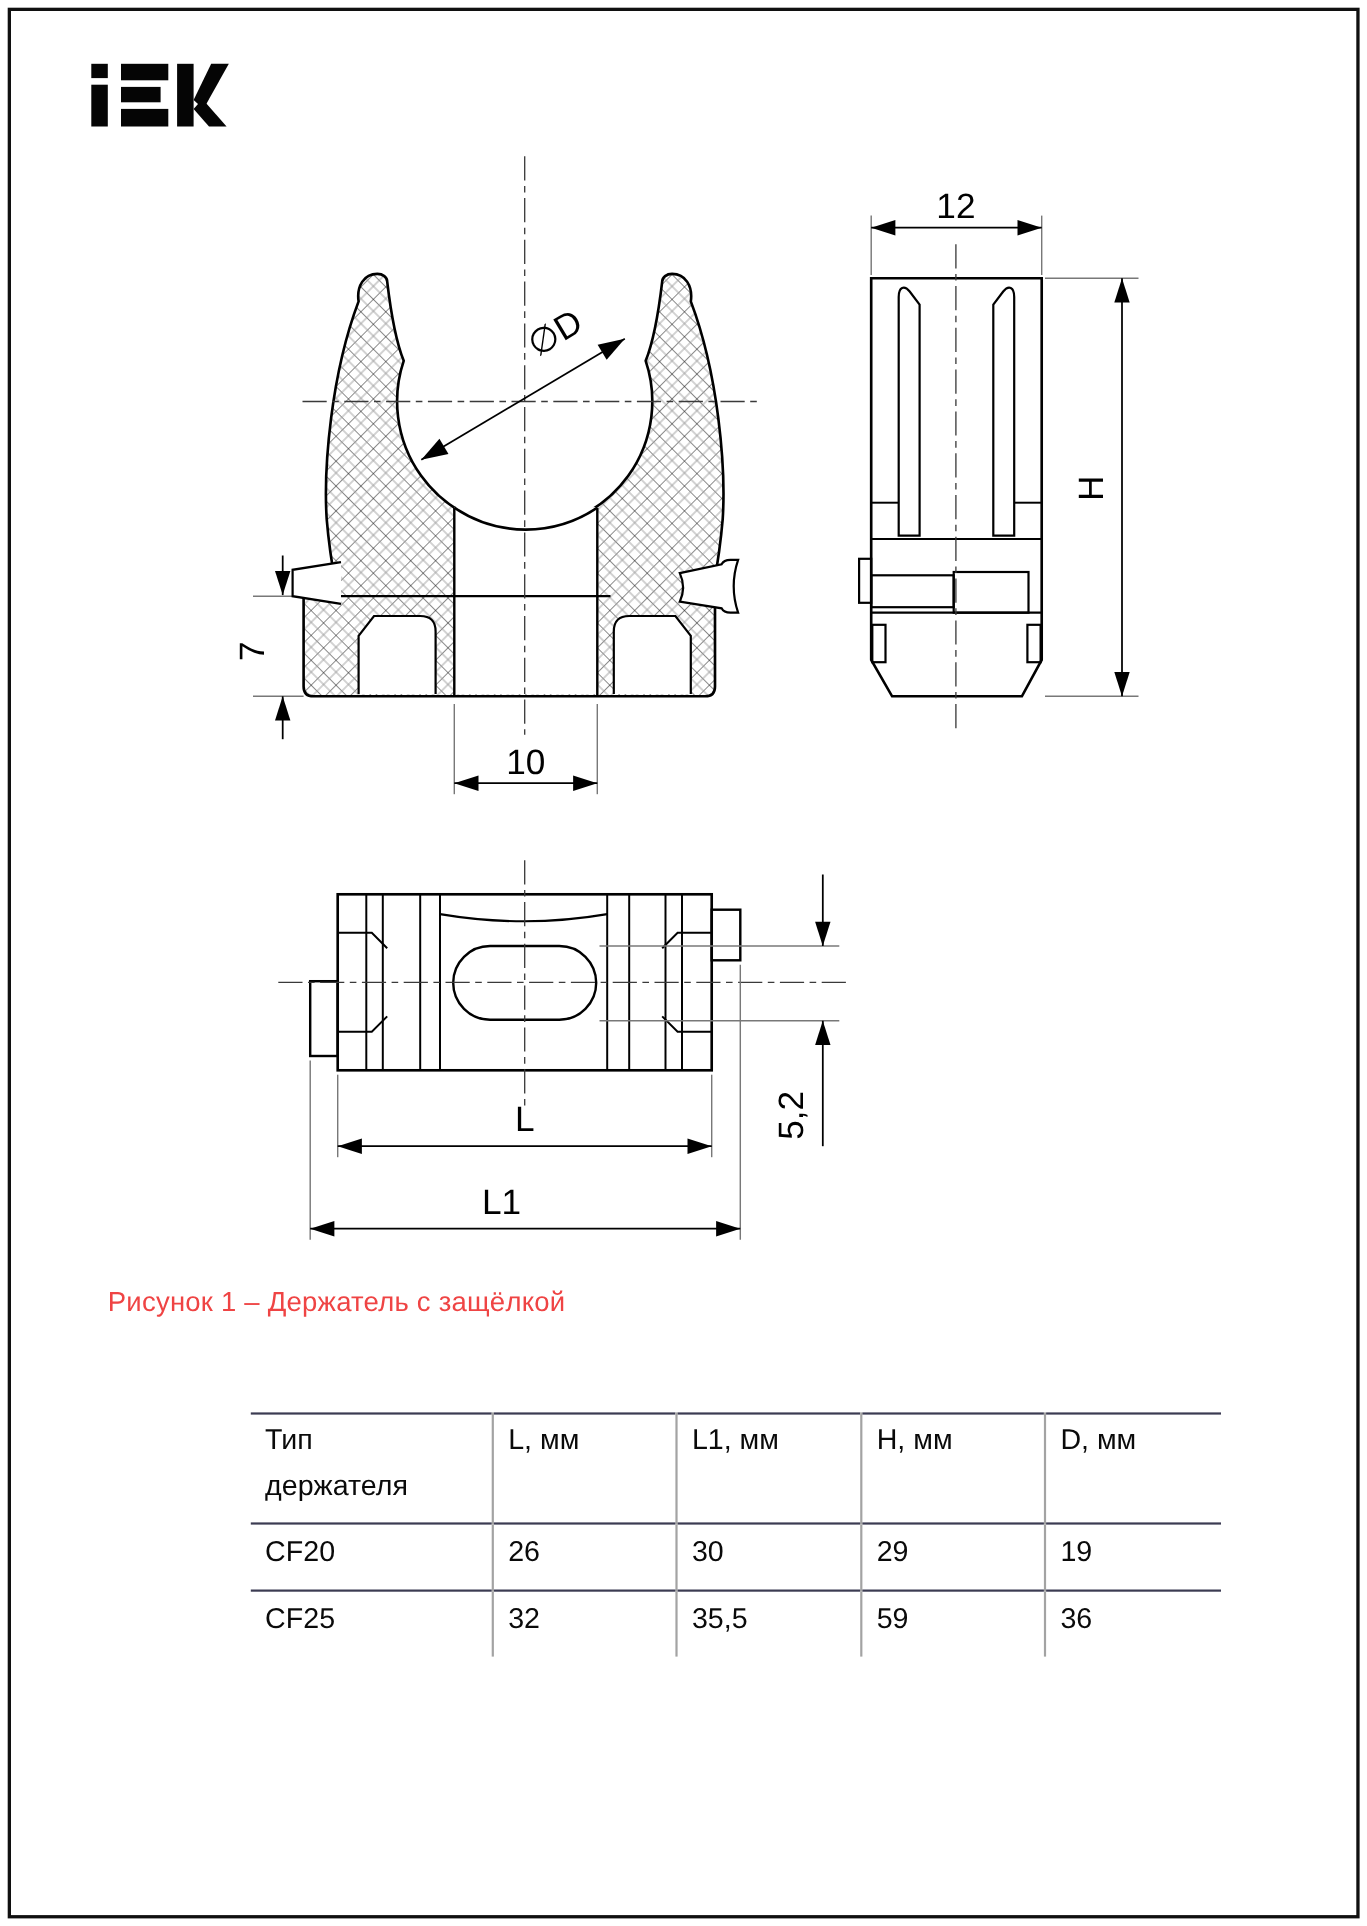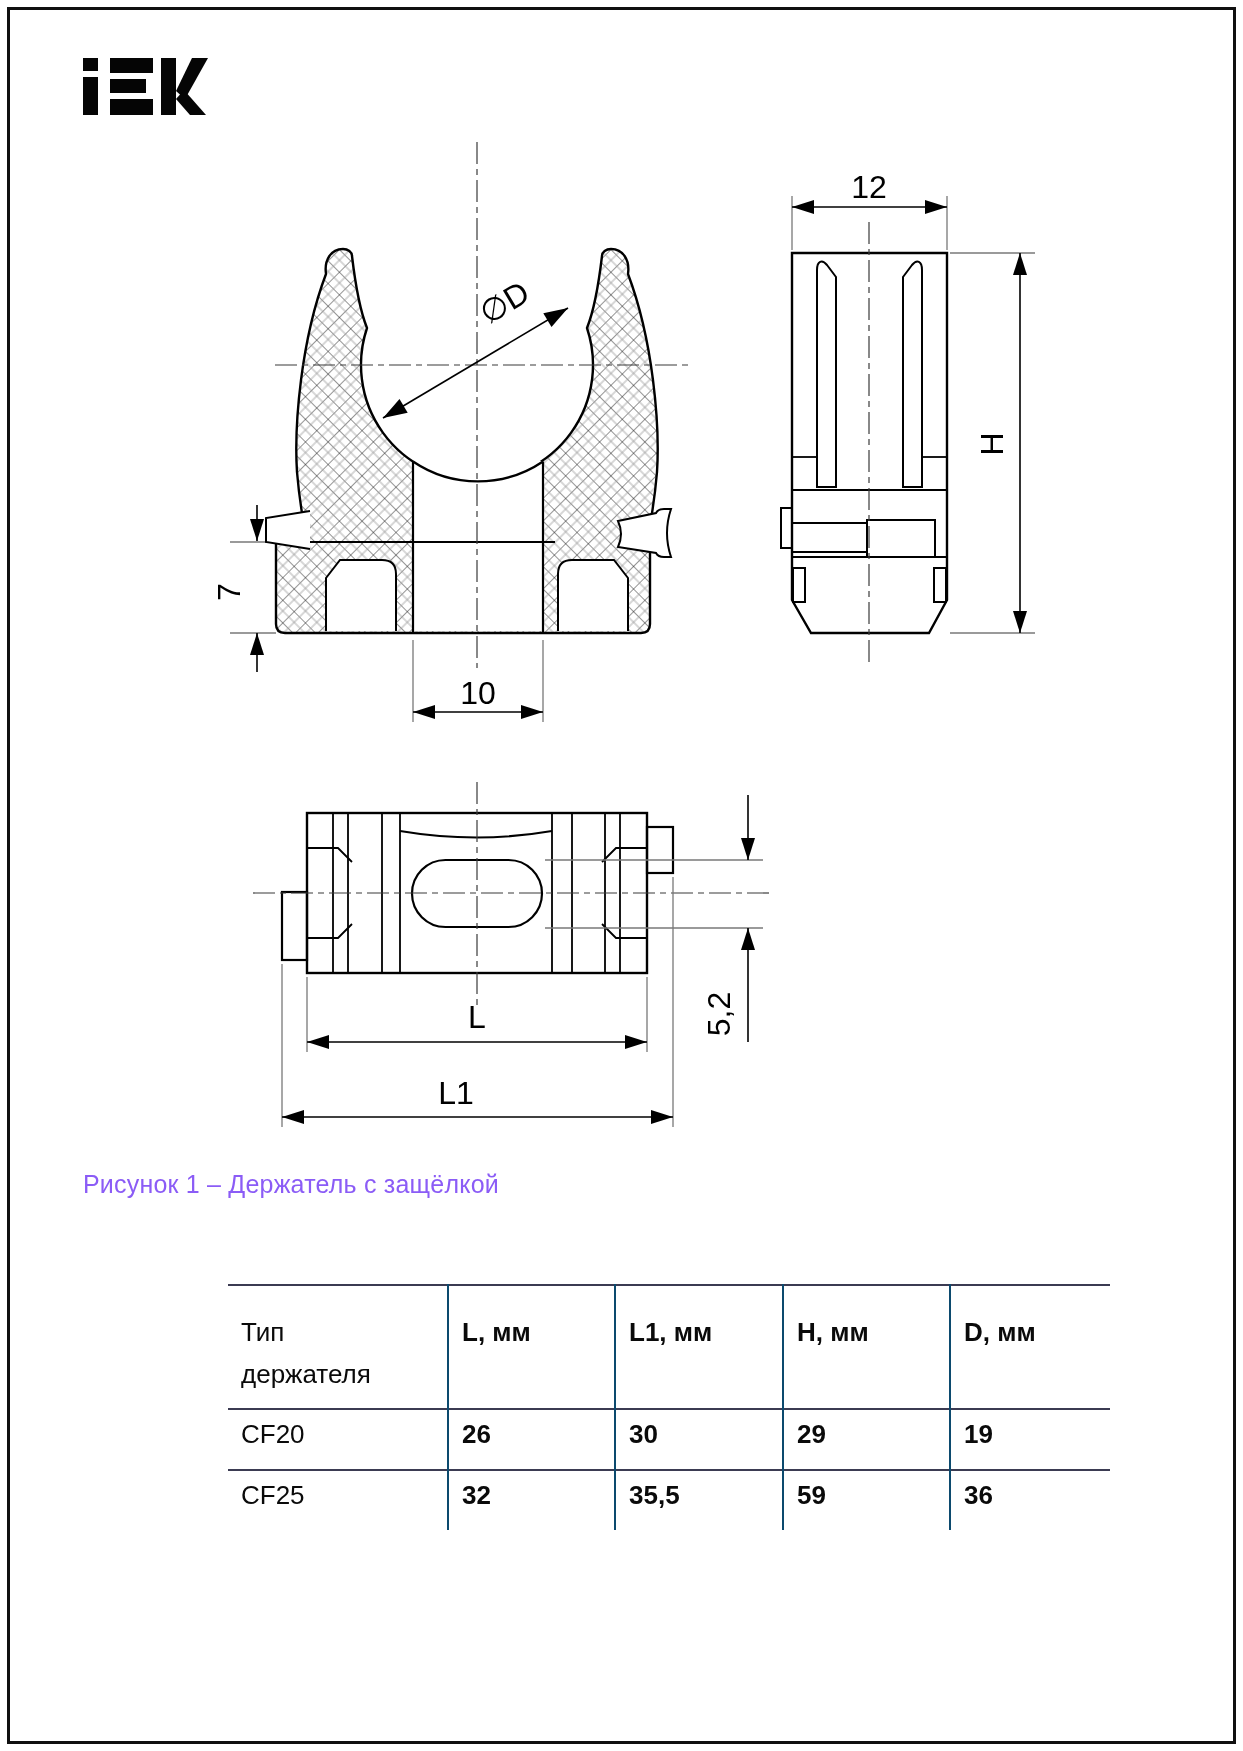--- a/index.html
+++ b/index.html
@@ -2,32 +2,32 @@
 <html><head>
 <meta charset="utf-8">
 <style>
   html,body{margin:0;padding:0;background:#e8e8e8;}
   .page{
     position:relative;width:1243px;height:1751px;background:#ffffff;
     font-family:"Liberation Sans",sans-serif;color:#000;overflow:hidden;margin:0 auto;
   }
   .page-border{position:absolute;left:7px;top:7px;right:7px;bottom:7px;border:3.5px solid #101010;}
   .drawing-svg{position:absolute;left:0;top:0;}
-  .caption{position:absolute;left:83px;top:1170px;font-size:25px;letter-spacing:0.2px;color:#8b5cf6;}
+  .caption{position:absolute;left:98px;top:1170px;font-size:25px;letter-spacing:0.2px;color:#ef4444;}
   .spec-table{
     position:absolute;left:228px;top:1284px;width:799px;
     border-collapse:collapse;table-layout:fixed;font-size:26px;color:#0a0a0a;
   }
   .spec-table td{
     vertical-align:top;padding:9px 4px 0 13px;overflow:hidden;white-space:pre-line;
   }
   .spec-table tr{border-top:2px solid #3b3b52;}
   .spec-table tr.last{border-bottom:2px solid #3b3b52;}
-  .spec-table td + td{border-left:2px solid #0c4a6e;font-weight:bold;}
-  .spec-table tr.head td{height:97px;padding-top:25px;line-height:1.62;}
+  .spec-table td + td{border-left:2px solid #a3a3a3;}
+  .spec-table tr.head td{height:97px;padding-top:1px;line-height:1.62;}
   .spec-table tr.data td{height:50px;}
   .c0{width:202px}.c1{width:148px}.c2{width:149px}.c3{width:148px}.c4{width:142px}
   text{font-family:"Liberation Sans",sans-serif;}
 </style>
 </head>
 <body>
 
 <div class="page">
   <div class="page-border"></div>
 

